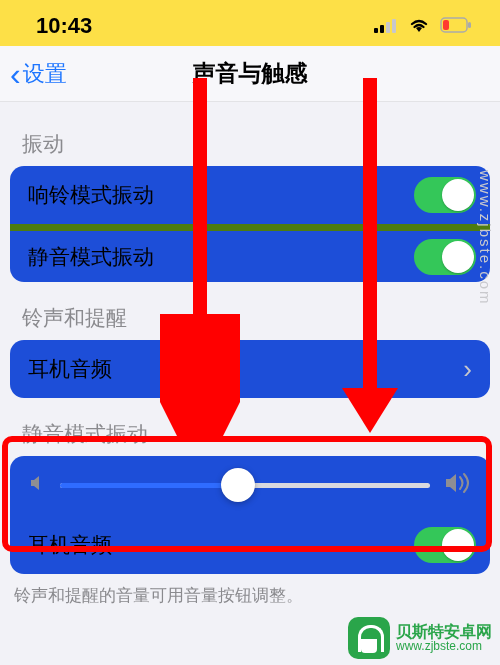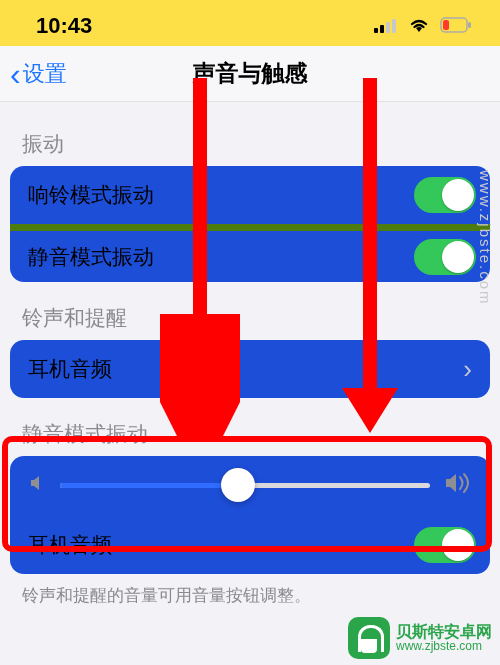--- a/index.html
+++ b/index.html
@@ -114,21 +114,21 @@
     top: 50%;
     width: 34px; height: 34px;
     background: #fff;
     border-radius: 50%;
     transform: translate(-50%, -50%);
     box-shadow: 0 2px 6px rgba(0,0,0,0.25), 0 0 1px rgba(0,0,0,0.2);
   }
   .footer-text {
     font-size: 17px;
     color: #8a8a8e;
-    padding: 10px 22px 0 22px;
+    padding: 10px 22px 0 14px;
   }
   .highlight-box {
     position: absolute;
     border: 6px solid #ff0000;
     border-radius: 10px;
     pointer-events: none;
   }
   .arrow {
     position: absolute;
     pointer-events: none;

